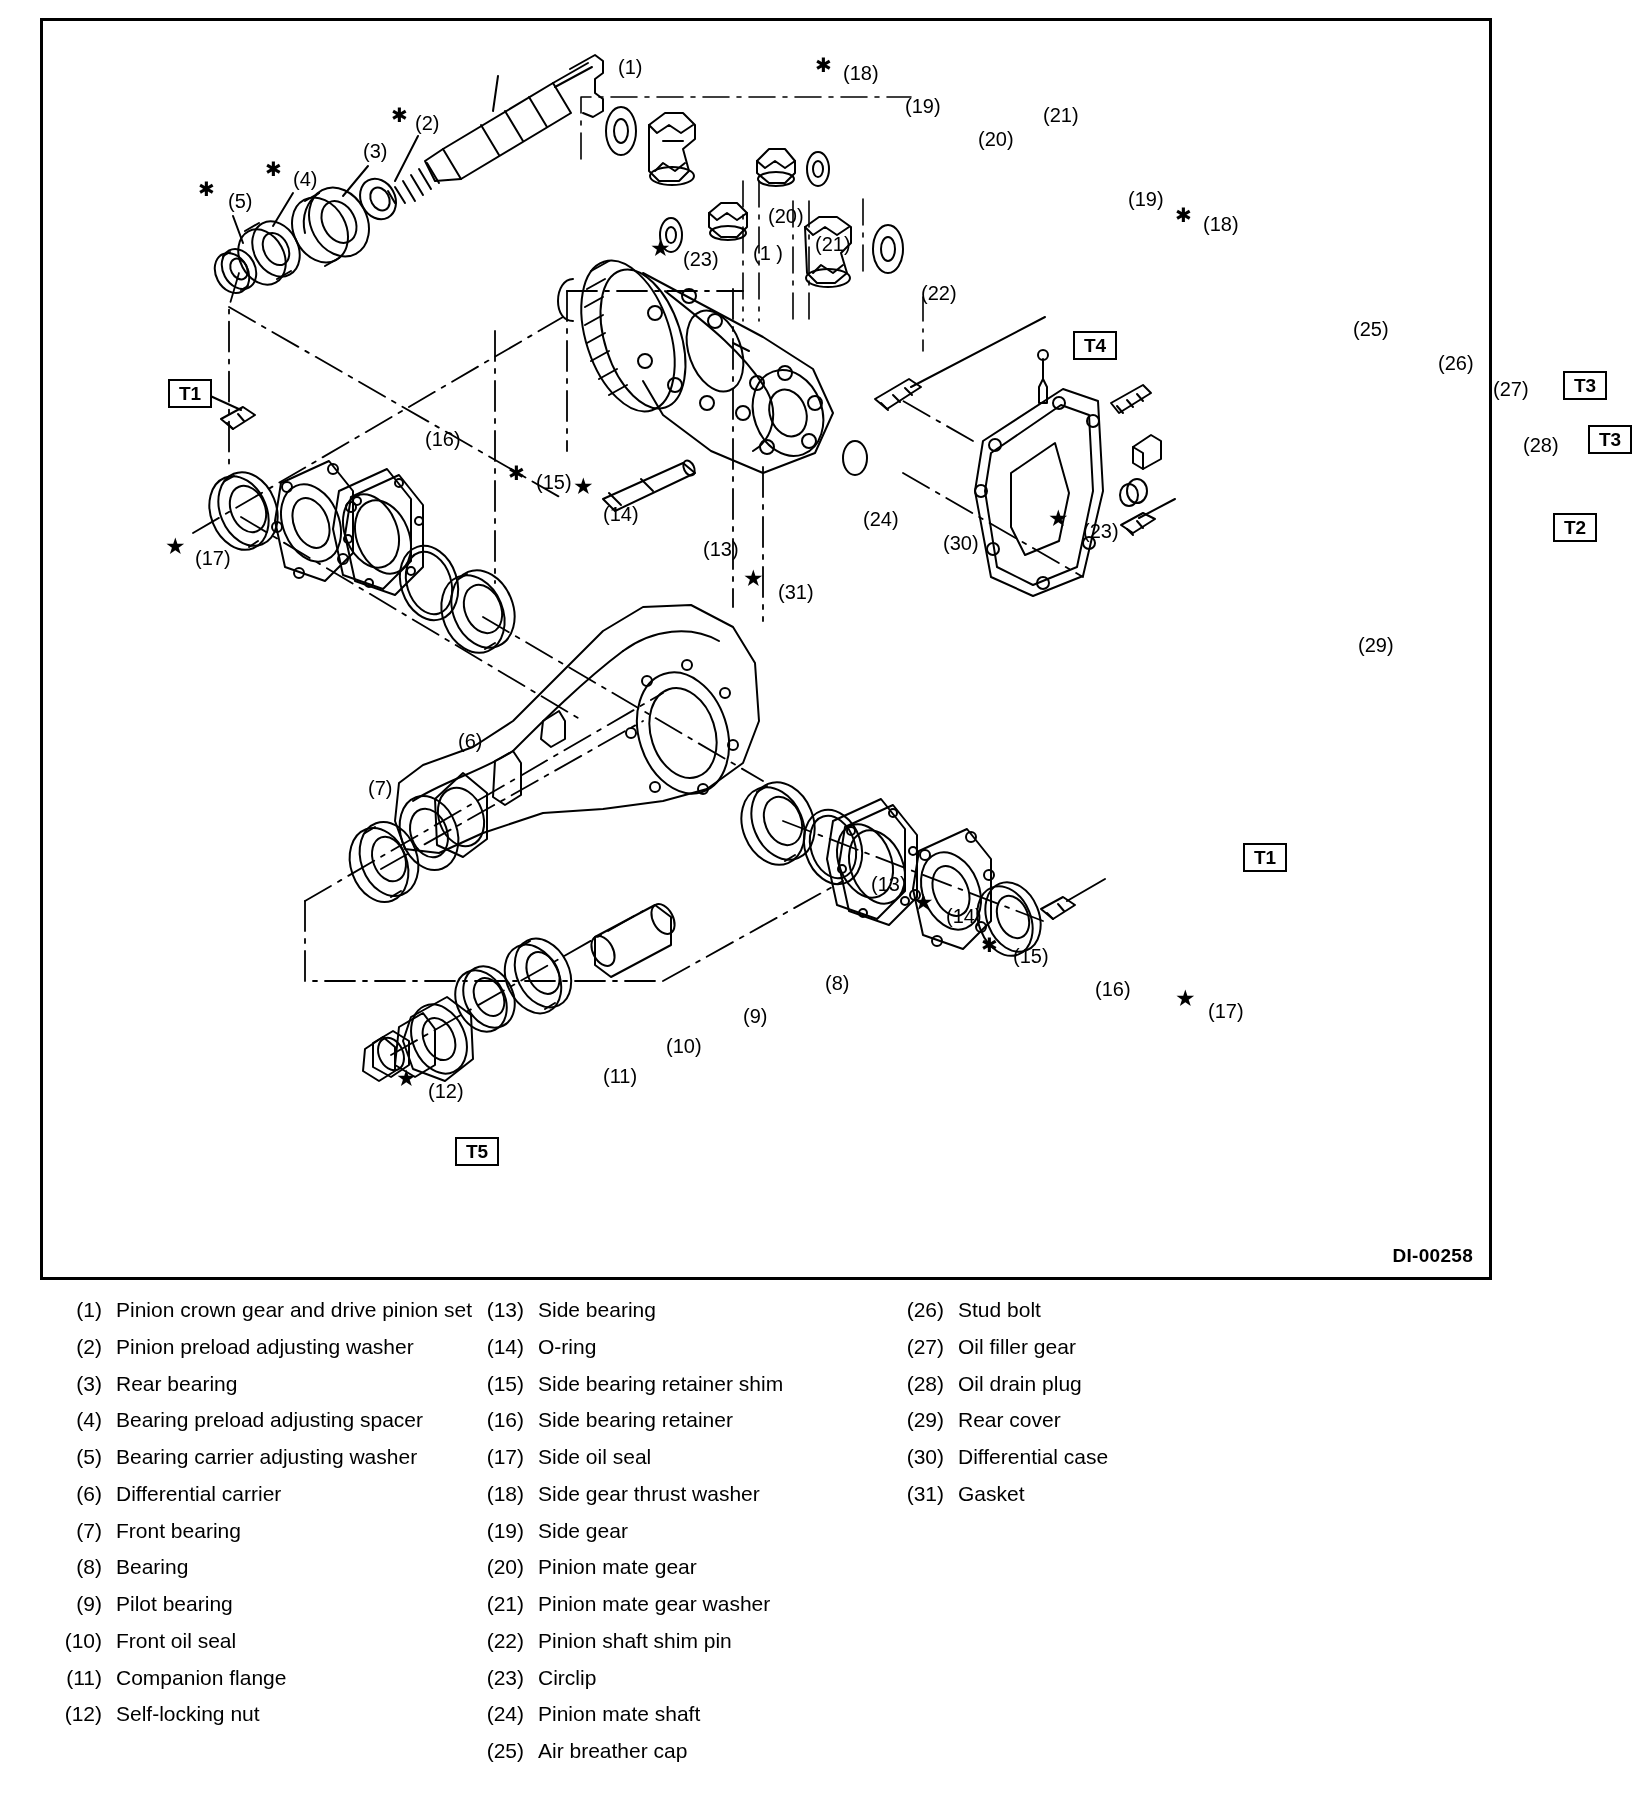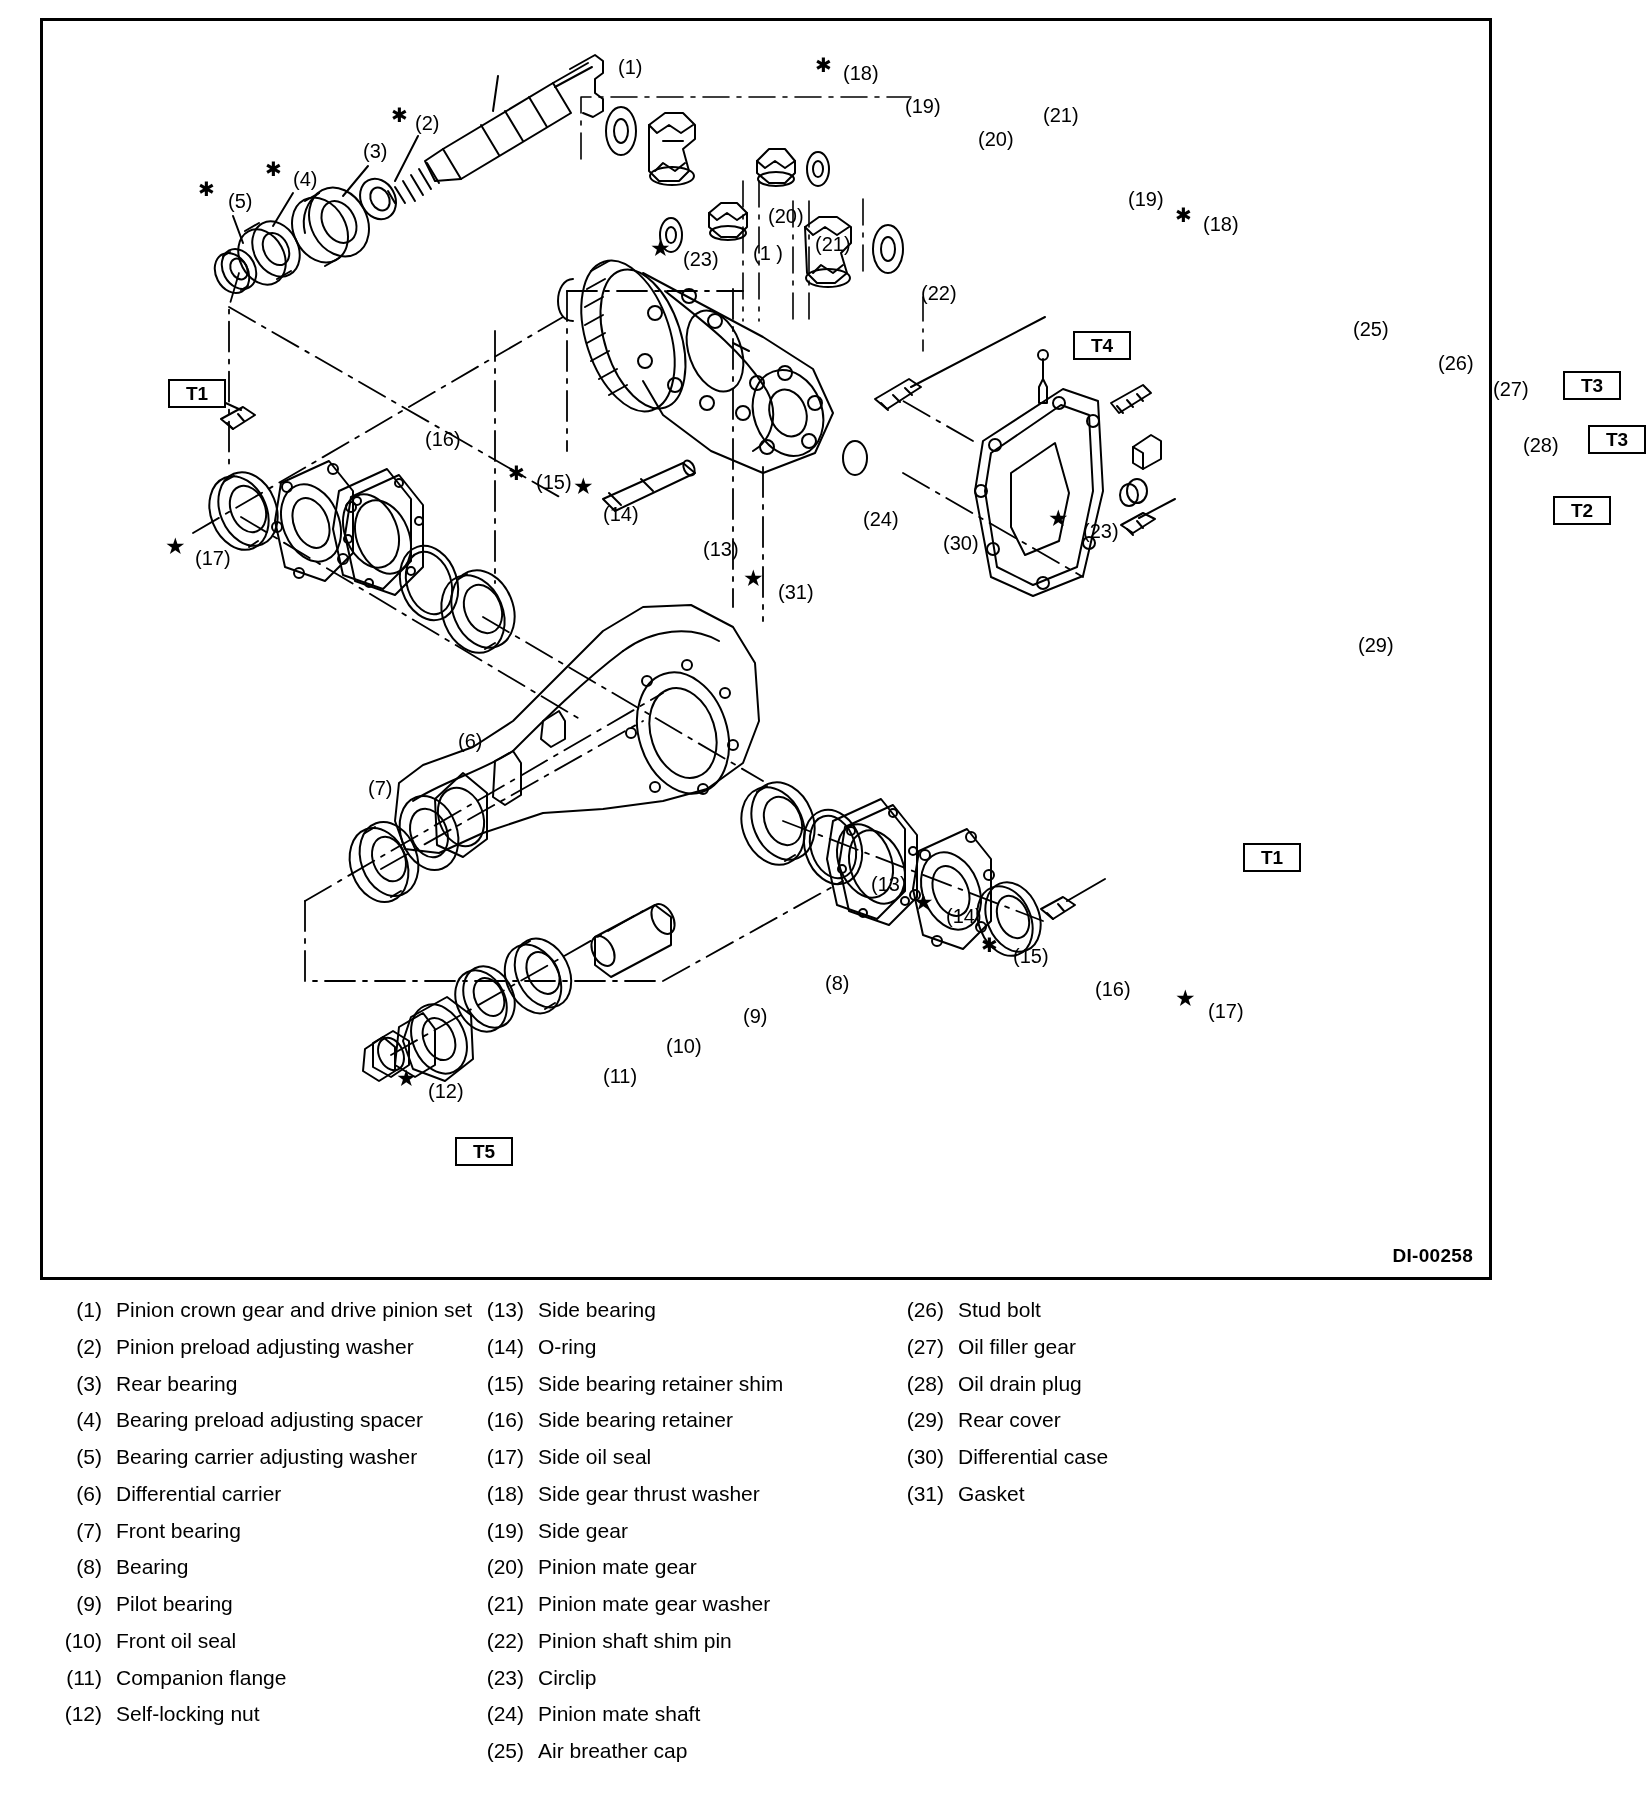--- a/index.html
+++ b/index.html
@@ -57,21 +57,21 @@
   .asterisk {
     position: absolute;
     font-size: 20px;
     line-height: 1;
   }
   .torque-box {
     position: absolute;
     border: 2px solid #000;
     font-size: 19px;
     font-weight: bold;
-    padding: 3px 16px;
+    padding: 3px 9px;
     background: #fff;
     line-height: 1;
   }
 
   
   #legend {
     position: absolute;
     left: 40px;
     top: 1298px;
     width: 1560px;
@@ -528,21 +528,21 @@
   <span class="asterisk" style="left:155px;top:158px">✱</span>
   <span class="asterisk" style="left:772px;top:34px">✱</span>
   <span class="asterisk" style="left:1132px;top:184px">✱</span>
   <span class="asterisk" style="left:465px;top:442px">✱</span>
   <span class="asterisk" style="left:938px;top:914px">✱</span>
 
   <span class="torque-box" style="left:125px;top:358px">T1</span>
   <span class="torque-box" style="left:1030px;top:310px">T4</span>
   <span class="torque-box" style="left:1520px;top:350px">T3</span>
   <span class="torque-box" style="left:1545px;top:404px">T3</span>
-  <span class="torque-box" style="left:1510px;top:475px">T2</span>
+  <span class="torque-box" style="left:1510px;top:492px">T2</span>
   <span class="torque-box" style="left:1200px;top:822px">T1</span>
   <span class="torque-box" style="left:412px;top:1116px">T5</span>
 
   <span id="figure-code">DI-00258</span>
 </div>
 
 <div id="legend">
 
   <div class="legend-col" id="legend-col-1">
     <div class="legend-row">

